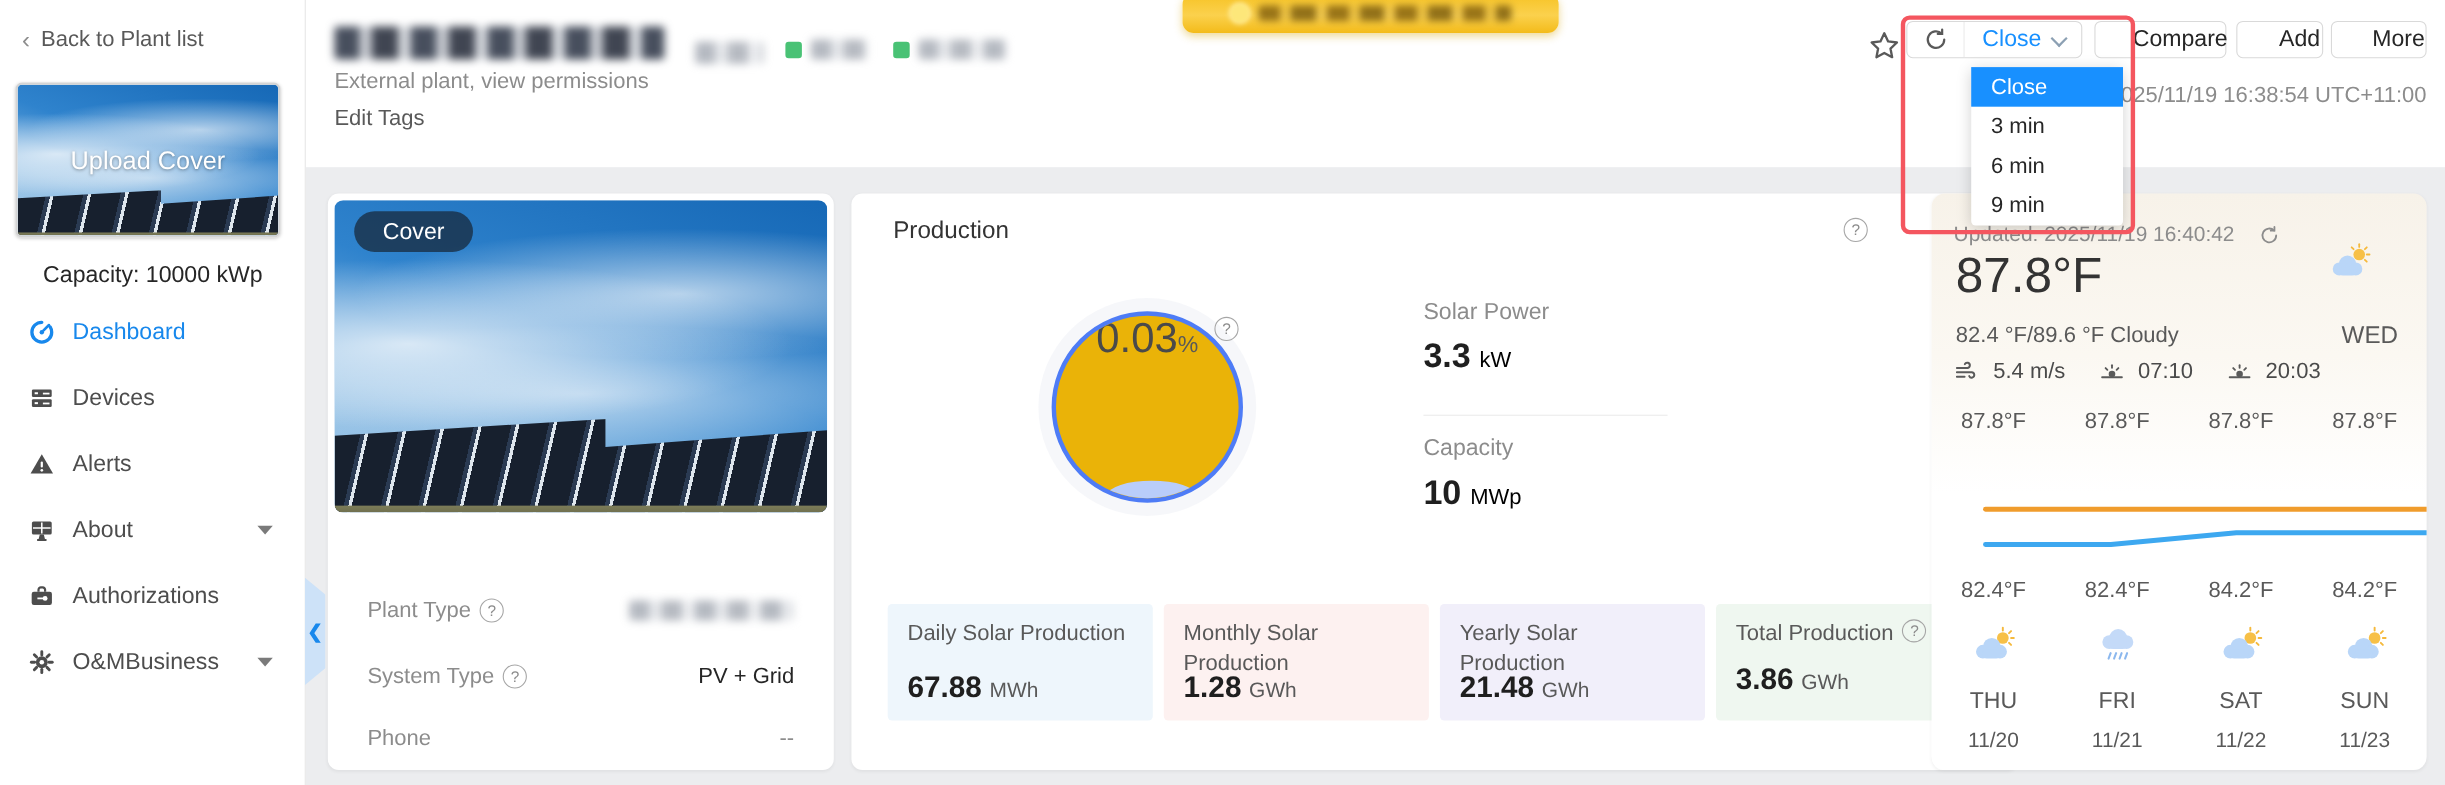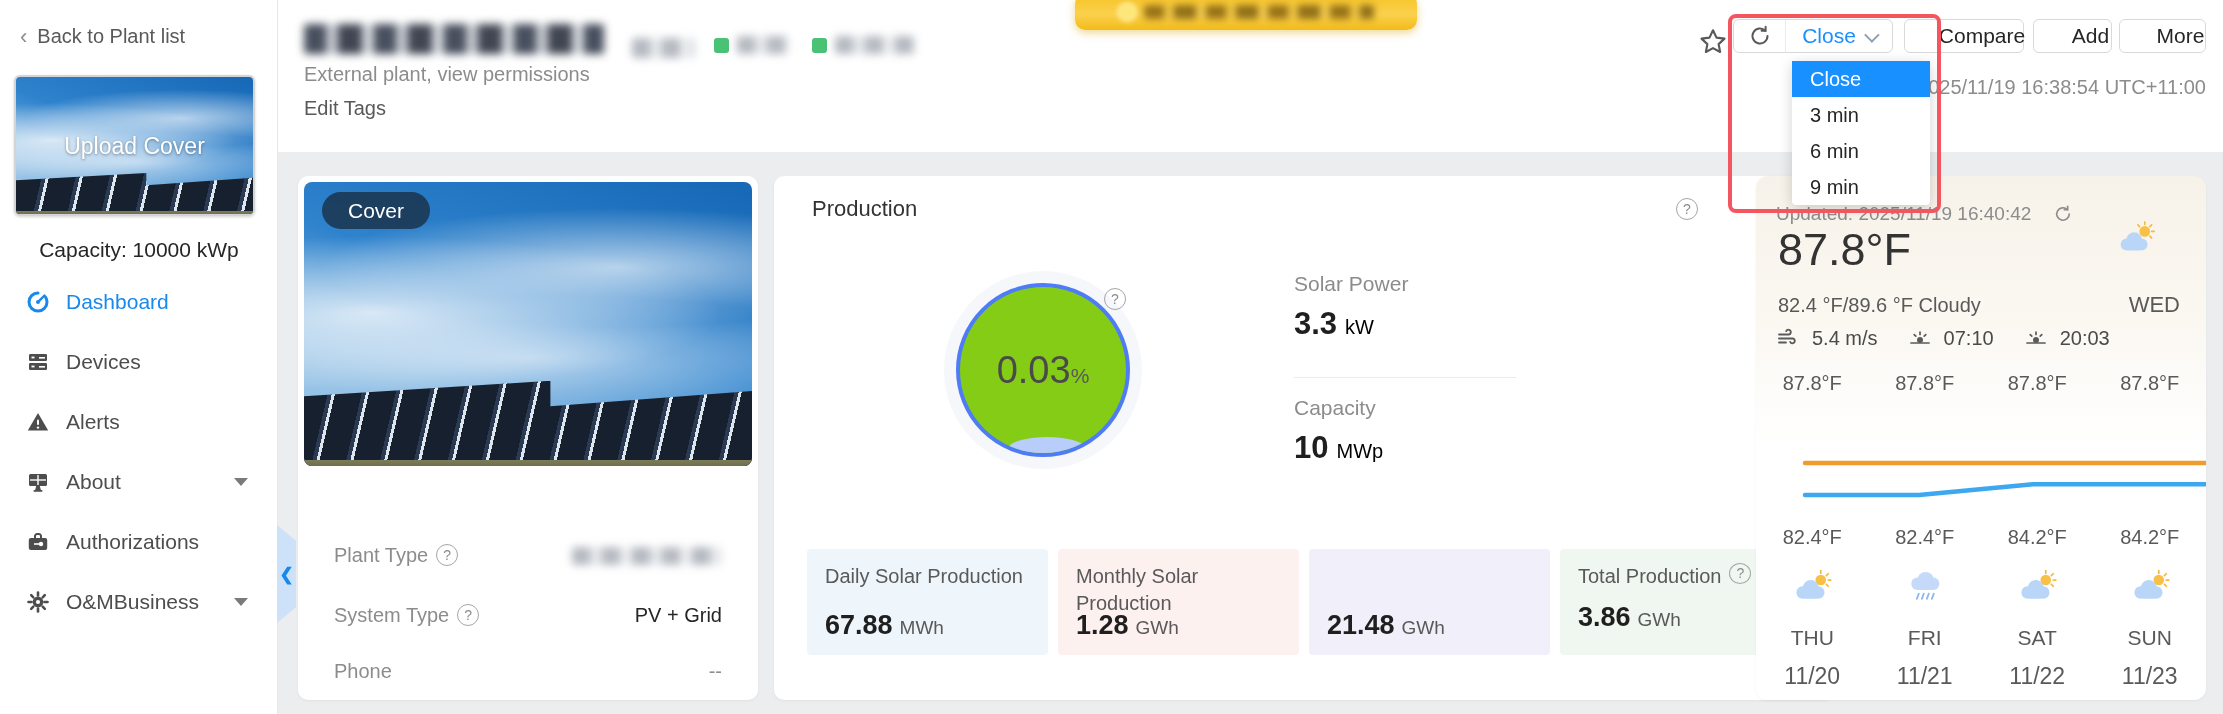--- a/index.html
+++ b/index.html
@@ -89,21 +89,21 @@
   .info-row { position:absolute; left:36px; right:36px; height:26px; display:flex; align-items:center; }
   .info-label { font-size:20px; color:#8c8c8c; display:flex; align-items:center; gap:8px; }
   .info-value { margin-left:auto; font-size:20px; color:#262626; }
   .info-value.muted { color:#8c8c8c; }
   .help { width:22px; height:22px; border:1.5px solid #a6a6a6; border-radius:50%; color:#8c8c8c; font-size:14px; display:inline-flex; align-items:center; justify-content:center; flex:0 0 22px; }
 
   #production-card { left:774px; width:1060px; }
   #prod-title { left:38px; top:20px; font-size:22px; color:#333; font-weight:500; }
   #prod-help { left:902px; top:22px; }
   #gauge-wrap { left:182px; top:107px; width:174px; height:174px; }
-  #gauge { position:absolute; inset:0; border:4px solid #4e7cf6; border-radius:50%; background:#84cc16; box-shadow:0 0 0 12px rgba(238,241,246,.55); overflow:hidden; display:flex; align-items:center; justify-content:center; }
+  #gauge { position:absolute; inset:0; border:4px solid #4e7cf6; border-radius:50%; background:#eab308; box-shadow:0 0 0 12px rgba(238,241,246,.55); overflow:hidden; display:flex; align-items:flex-start; justify-content:center; }
   #gauge-water { position:absolute; left:47px; bottom:-10px; width:80px; height:26px; background:#b9cdfa; border-radius:50% 50% 0 0; }
   #gauge-val { font-size:38px; color:#4a4a4a; }
   #gauge-unit { font-size:21px; color:#595959; }
   #gauge-help { left:330px; top:112px; }
   #solar-power-label { left:520px; top:96px; font-size:21px; color:#8c8c8c; }
   #solar-power-val { left:520px; top:130px; font-size:31px; font-weight:700; color:#1f1f1f; }
   #solar-power-val .unit, #capacity-val .unit { font-size:20px; font-weight:400; color:#000000; margin-left:8px; }
   #prod-divider { left:520px; top:201px; width:222px; height:0; border-top:1px solid #ececec; }
   #capacity-label { left:520px; top:220px; font-size:21px; color:#8c8c8c; }
   #capacity-val { left:520px; top:254px; font-size:31px; font-weight:700; color:#1f1f1f; }
@@ -127,21 +127,21 @@
   .fc-col { flex:1; text-align:center; }
   #fc-high { top:196px; font-size:20px; color:#595959; }
   #fc-low { top:350px; font-size:20px; color:#595959; }
   #trend-chart { left:0; top:254px; width:450px; height:110px; }
   #fc-icons { top:392px; }
   .wicon { display:inline-block; width:40px; height:34px; }
   .wicon svg { display:none; width:40px; height:34px; }
   .wicon.partly-cloudy svg.partly { display:block; }
   .wicon.rain svg.rainy { display:block; }
   #fc-days { top:450px; font-size:21px; color:#595959; }
-  #fc-dates { top:487px; font-size:23px; color:#595959; }
+  #fc-dates { top:487px; font-size:19px; color:#595959; }
 </style>
 </head>
 <body>
 
 <div id="header" class="abs"></div>
 
 <div id="plant-title-redacted" class="abs redact dark"></div>
 <div id="badge1" class="abs redact light"></div>
 <div id="badge2" class="abs mini-badge">
   <div class="badge-green-dot"></div>
@@ -325,20 +325,21 @@
   <div id="stats-row" class="abs">
     <div class="stat-box" style="background: rgb(238, 246, 252);">
       <div class="stat-label">Daily Solar Production</div>
       <div class="stat-value-row"><span class="stat-value">67.88</span><span class="stat-unit">MWh</span></div>
     </div>
     <div class="stat-box" style="background: rgb(253, 241, 240);">
       <div class="stat-label">Monthly Solar Production</div>
       <div class="stat-value-row"><span class="stat-value">1.28</span><span class="stat-unit">GWh</span></div>
     </div>
     <div class="stat-box" style="background: rgb(241, 239, 250);">
+      <div class="stat-label">Yearly Solar Production</div>
       <div class="stat-value-row"><span class="stat-value">21.48</span><span class="stat-unit">GWh</span></div>
     </div>
     <div class="stat-box" style="background: rgb(239, 247, 240);">
       <div class="stat-label">
           <span>Total Production</span>
           <span class="help" style="width:21px;height:21px;">?</span>
         </div>
       <div class="stat-value-row" style="bottom:22px;"><span class="stat-value">3.86</span><span class="stat-unit">GWh</span></div>
     </div>
   </div>

